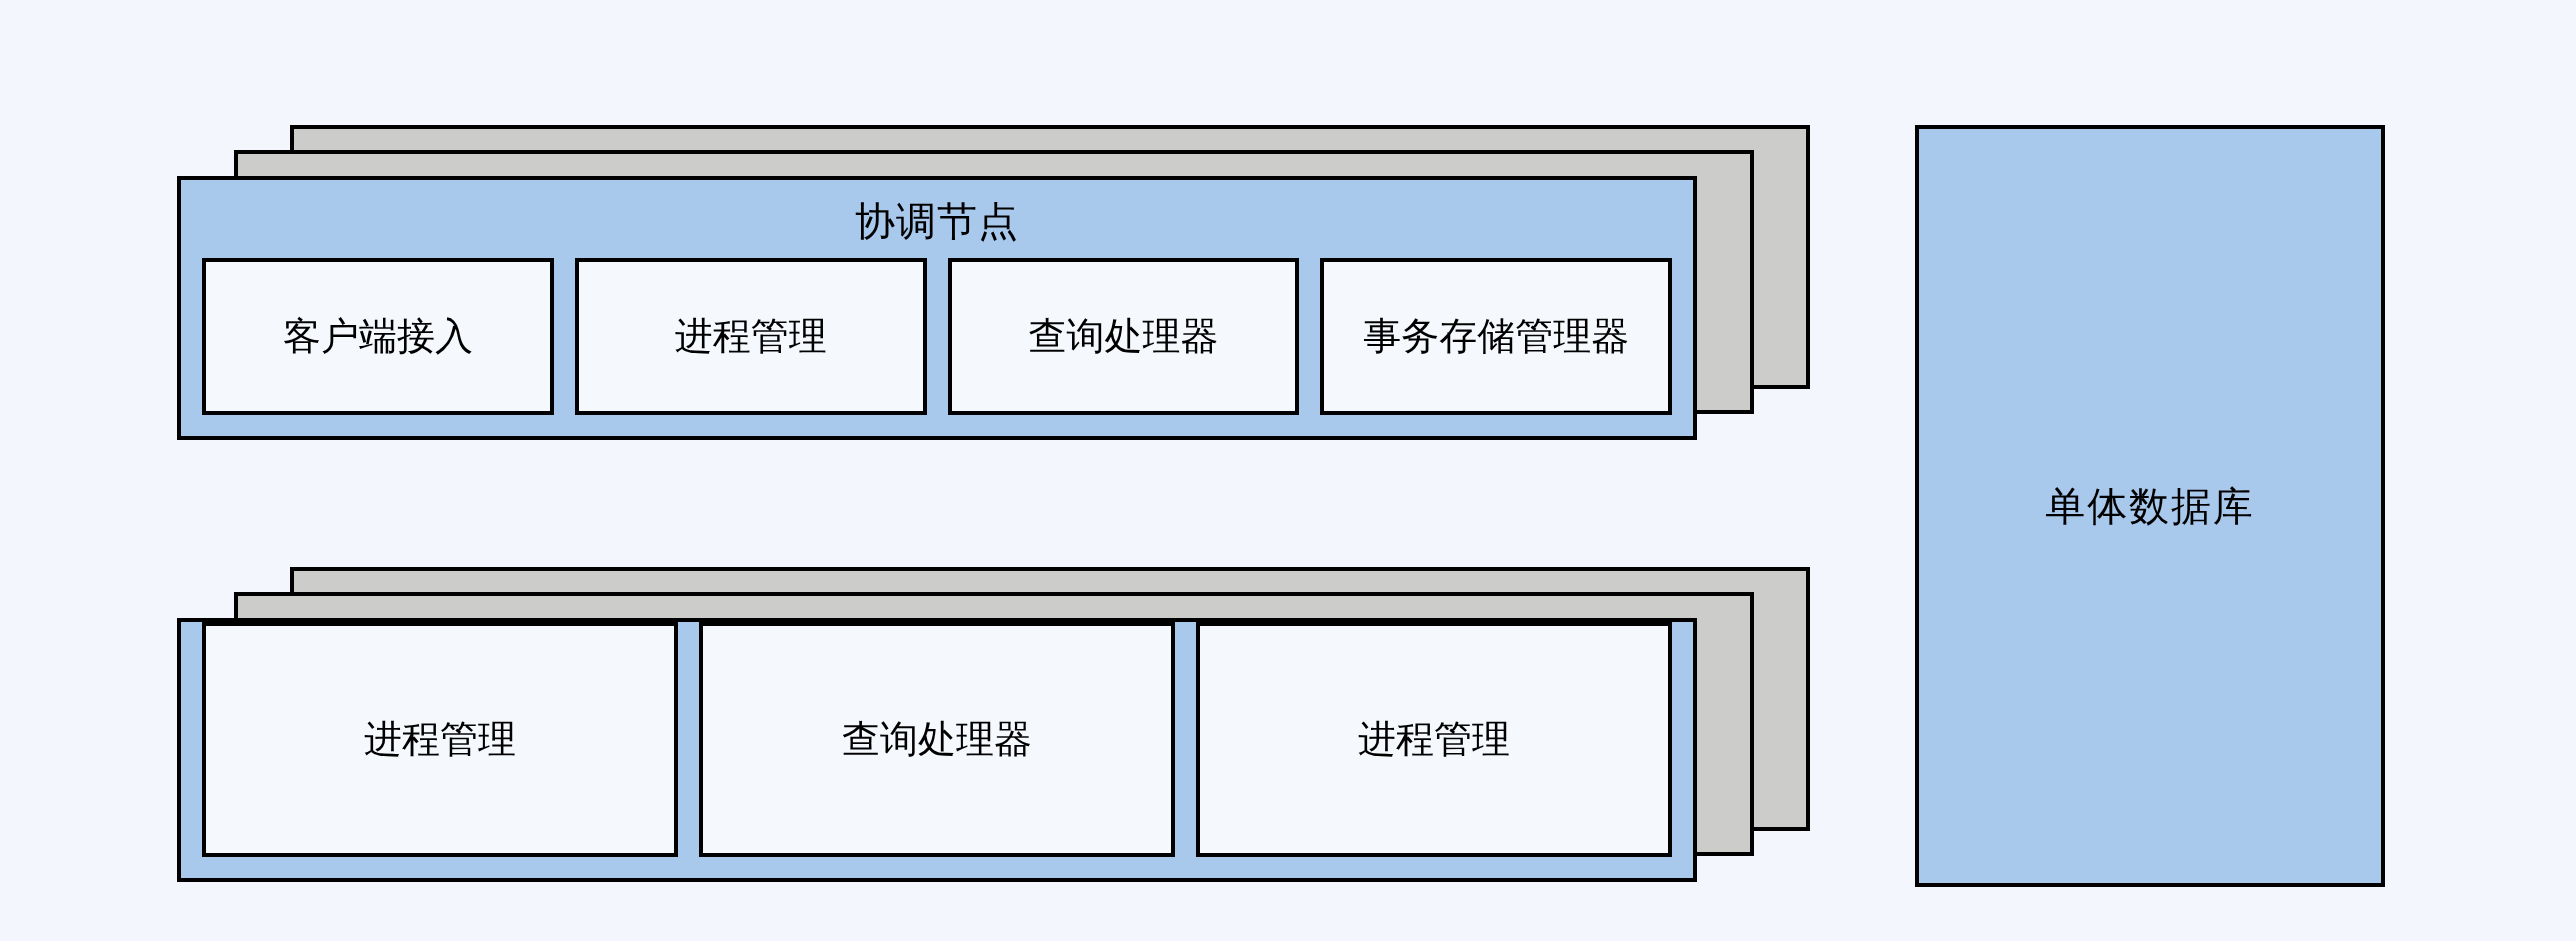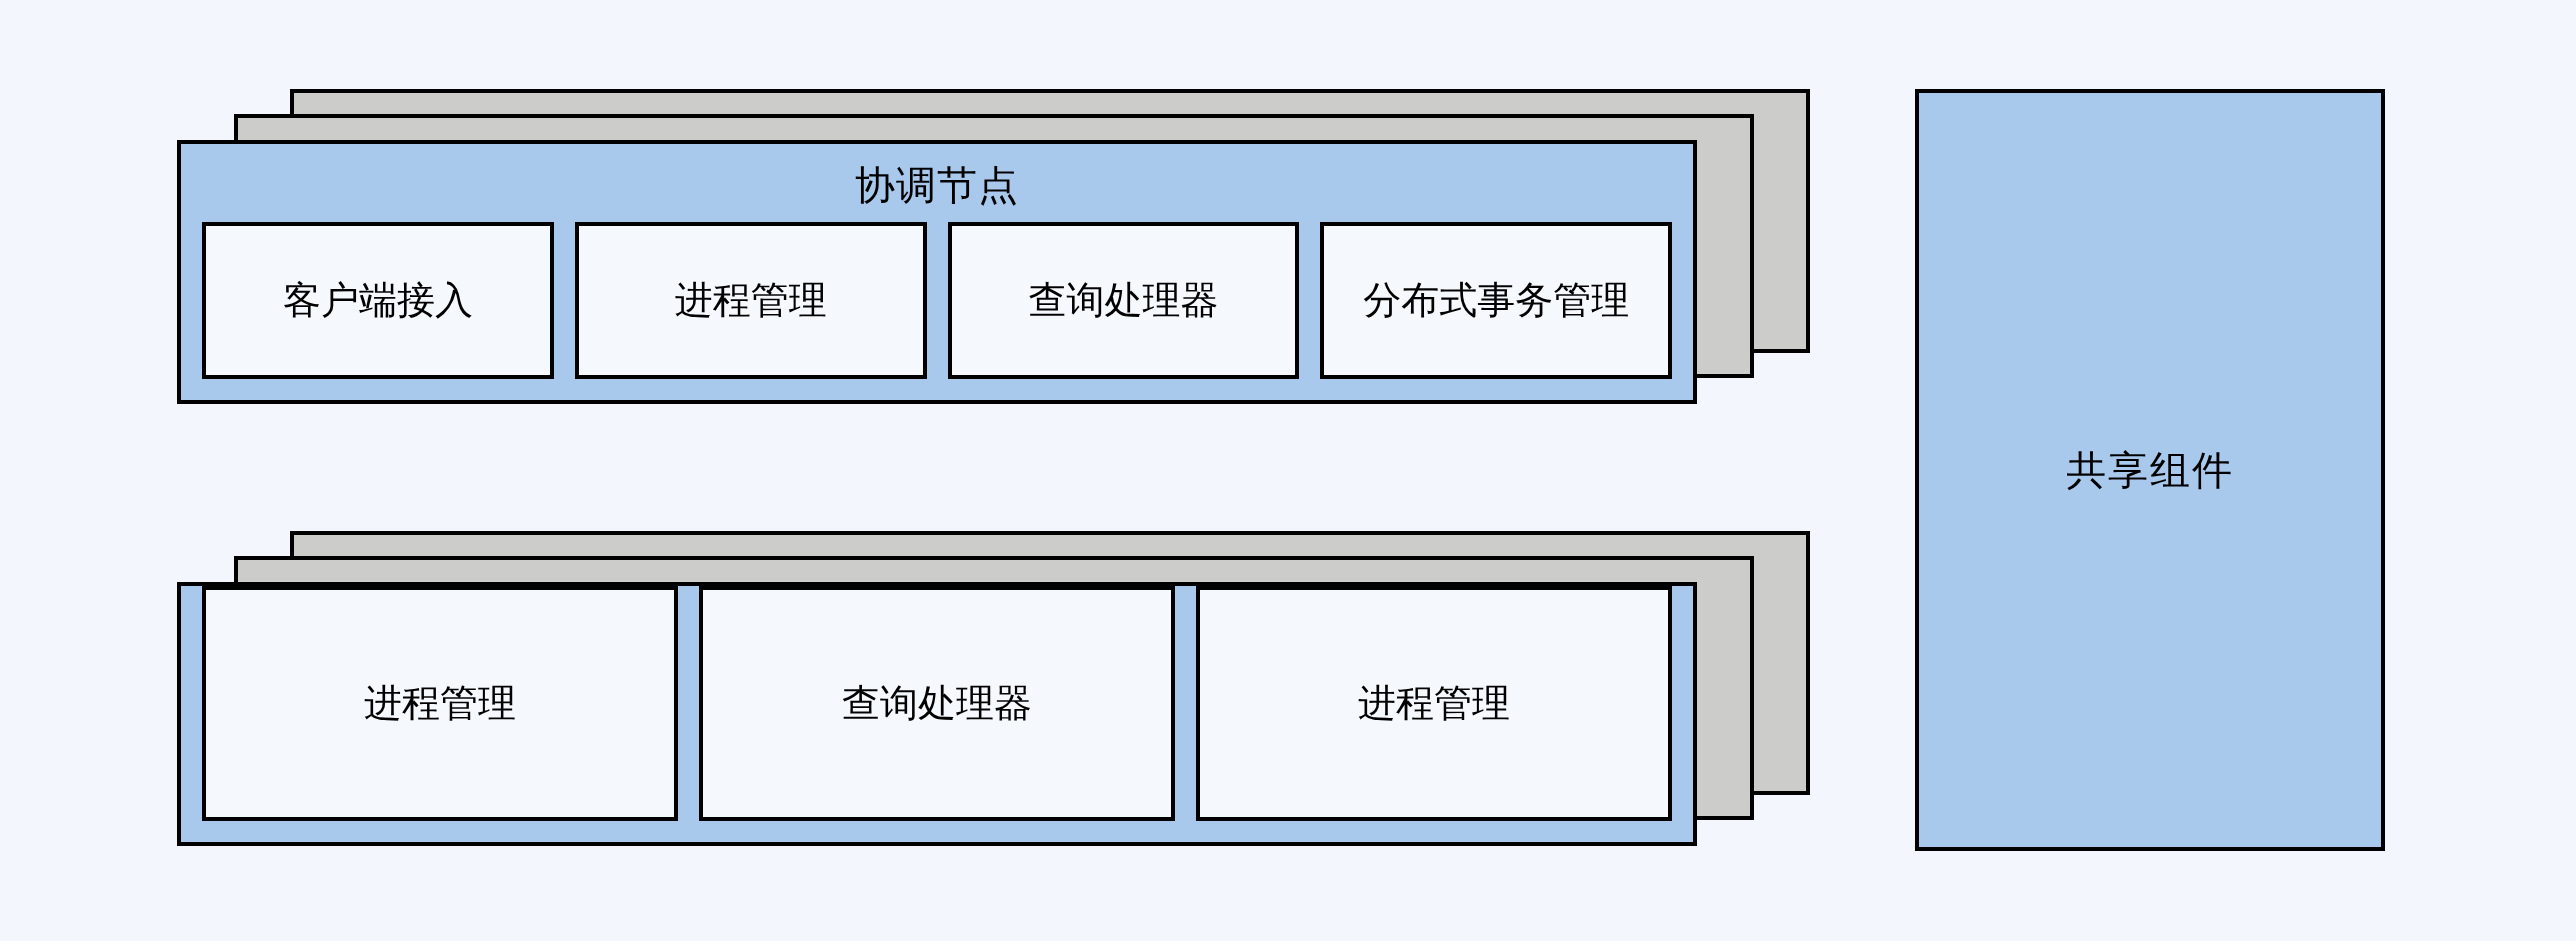--- a/index.html
+++ b/index.html
@@ -11,20 +11,21 @@
     height: 942px;
     background: #f3f7fd;
     font-family: "DejaVu Sans", "Liberation Sans", sans-serif;
     overflow: hidden;
   }
 
   #canvas {
     position: relative;
     width: 2576px;
     height: 778px;
+    margin-top: 36px;
   }
 
   
   .node-group {
     position: absolute;
   }
 
   .stack-shadow {
     position: absolute;
     background: #ccccca;
@@ -108,21 +109,21 @@
     <div class="stack-shadow" style="left:57px; top:25px; width:1520px; height:264px;"></div>
 
     <div class="node-card" style="left:0px; top:51px; width:1520px; height:264px;">
 
       <div class="node-title">协调节点</div>
 
       <div class="node-components">
         <div class="component-box">客户端接入</div>
         <div class="component-box">进程管理</div>
         <div class="component-box">查询处理器</div>
-        <div class="component-box">分布式事务管理</div>
+        <div class="component-box">事务存储管理器</div>
       </div>
     </div>
   </div>
 
   <div class="node-group" style="left:177px; top:531px; width:1641px; height:320px;">
 
     <div class="stack-shadow" style="left:113px; top:0px; width:1520px; height:264px;"></div>
 
     <div class="stack-shadow" style="left:57px; top:25px; width:1520px; height:264px;"></div>
 
@@ -131,17 +132,17 @@
 
       <div class="node-components">
         <div class="component-box">进程管理</div>
         <div class="component-box">查询处理器</div>
         <div class="component-box">进程管理</div>
       </div>
     </div>
   </div>
 
   <div class="shard-panel" style="left:1915px; top:89px; width:470px; height:762px;">
-    <div class="shard-label">共享组件</div>
+    <div class="shard-label">单体数据库</div>
   </div>
 
 </div>
 
 
 </body></html>

